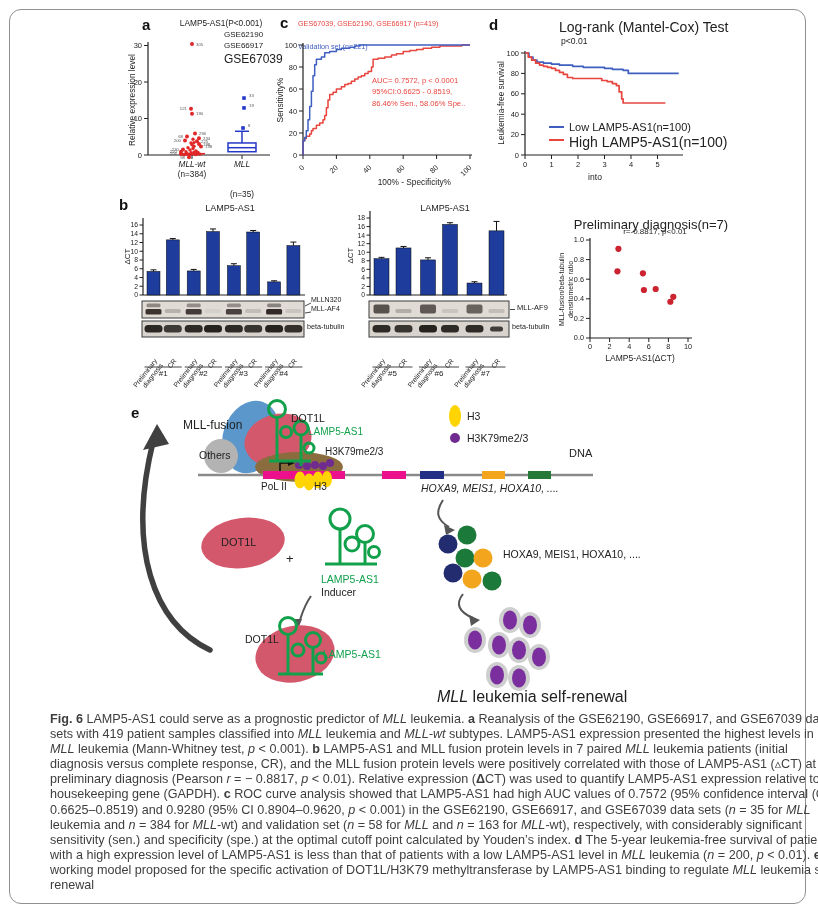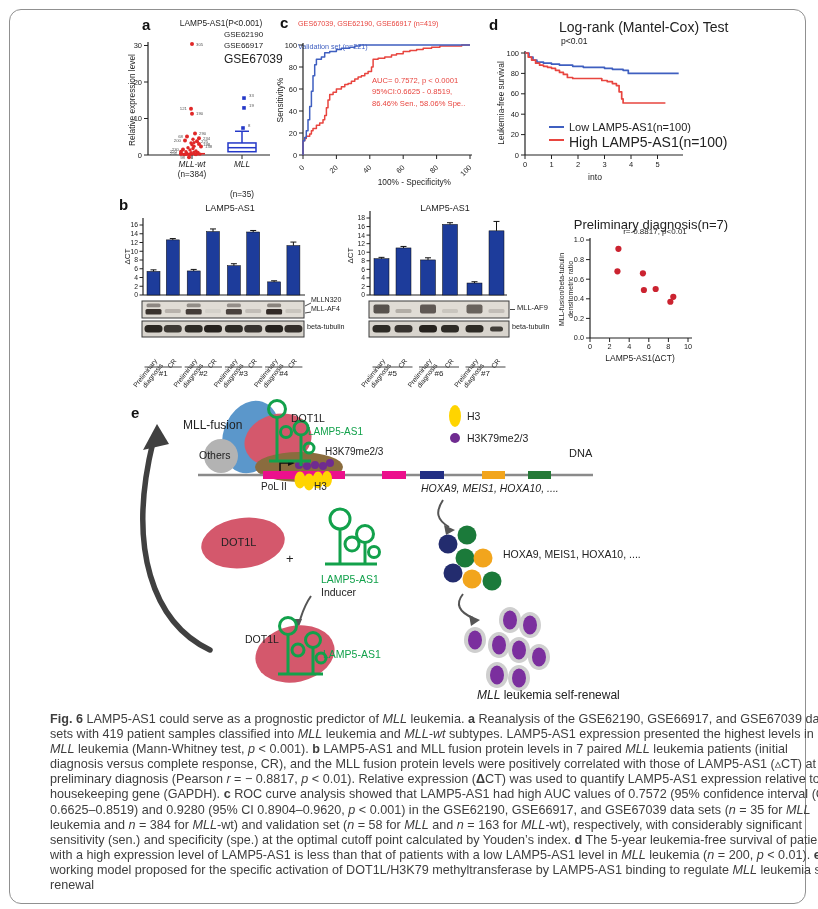--- a/index.html
+++ b/index.html
@@ -546,18 +546,18 @@
   <div class="lbl" style="left:342px;top:44px;font-size:10.5px;">H3K79me2/3</div>
   <div class="lbl" style="left:444px;top:59px;font-size:11px;">DNA</div>
   <div class="lbl it" style="left:296px;top:94px;font-size:10.5px;">HOXA9, MEIS1, HOXA10, ....</div>
   <div class="lbl" style="left:378px;top:160px;font-size:10.5px;">HOXA9, MEIS1, HOXA10, ....</div>
   <div class="lbl" style="left:96px;top:148px;font-size:11px;">DOT1L</div>
   <div class="lbl" style="left:161px;top:163px;font-size:13px;">+</div>
   <div class="lbl" style="left: 196px; top: 185px; font-size: 10.5px; color: rgb(18, 161, 75);">LAMP5-AS1</div>
   <div class="lbl" style="left:196px;top:198px;font-size:10.5px;">Inducer</div>
   <div class="lbl" style="left:120px;top:245px;font-size:10.5px;">DOT1L</div>
   <div class="lbl" style="left: 198px; top: 260px; font-size: 10.5px; color: rgb(18, 161, 75);">LAMP5-AS1</div>
-  <div class="lbl" style="left:312px;top:300px;font-size:12px;margin-left:40px;">
+  <div class="lbl" style="left:312px;top:300px;font-size:16px;">
     <span class="it">MLL</span><span> leukemia self-renewal</span>
   </div>
 </div>
 
 <div class="caption" id="caption"><span class="cb">Fig. 6</span><span> LAMP5-AS1 could serve as a prognostic predictor of </span><span class="ci">MLL</span><span> leukemia. </span><span class="cb">a</span><span> Reanalysis of the GSE62190, GSE66917, and GSE67039 data sets with 419 patient samples classified into </span><span class="ci">MLL</span><span> leukemia and </span><span class="ci">MLL-wt</span><span> subtypes. LAMP5-AS1 expression presented the highest levels in </span><span class="ci">MLL</span><span> leukemia (Mann-Whitney test, </span><span class="ci">p</span><span> &lt; 0.001). </span><span class="cb">b</span><span> LAMP5-AS1 and MLL fusion protein levels in 7 paired </span><span class="ci">MLL</span><span> leukemia patients (initial diagnosis versus complete response, CR), and the MLL fusion protein levels were positively correlated with those of LAMP5-AS1 (▵CT) at preliminary diagnosis (Pearson </span><span class="ci">r</span><span> = − 0.8817, </span><span class="ci">p</span><span> &lt; 0.01). Relative expression (</span><span class="cb">Δ</span><span>CT) was used to quantify LAMP5-AS1 expression relative to a housekeeping gene (GAPDH). </span><span class="cb">c</span><span> ROC curve analysis showed that LAMP5-AS1 had high AUC values of 0.7572 (95% confidence interval (CI) 0.6625–0.8519) and 0.9280 (95% CI 0.8904–0.9620, </span><span class="ci">p</span><span> &lt; 0.001) in the GSE62190, GSE66917, and GSE67039 data sets (</span><span class="ci">n</span><span> = 35 for </span><span class="ci">MLL</span><span> leukemia and </span><span class="ci">n</span><span> = 384 for </span><span class="ci">MLL</span><span>-wt) and validation set (</span><span class="ci">n</span><span> = 58 for </span><span class="ci">MLL</span><span> and </span><span class="ci">n</span><span> = 163 for </span><span class="ci">MLL</span><span>-wt), respectively, with considerably significant sensitivity (sen.) and specificity (spe.) at the optimal cutoff point calculated by Youden’s index. </span><span class="cb">d</span><span> The 5-year leukemia-free survival of patients with a high expression level of LAMP5-AS1 is less than that of patients with a low LAMP5-AS1 level in </span><span class="ci">MLL</span><span> leukemia (</span><span class="ci">n</span><span> = 200, </span><span class="ci">p</span><span> &lt; 0.01). </span><span class="cb">e</span><span> A working model proposed for the specific activation of DOT1L/H3K79 methyltransferase by LAMP5-AS1 binding to regulate </span><span class="ci">MLL</span><span> leukemia self-renewal</span></div>
 
 </body></html>

